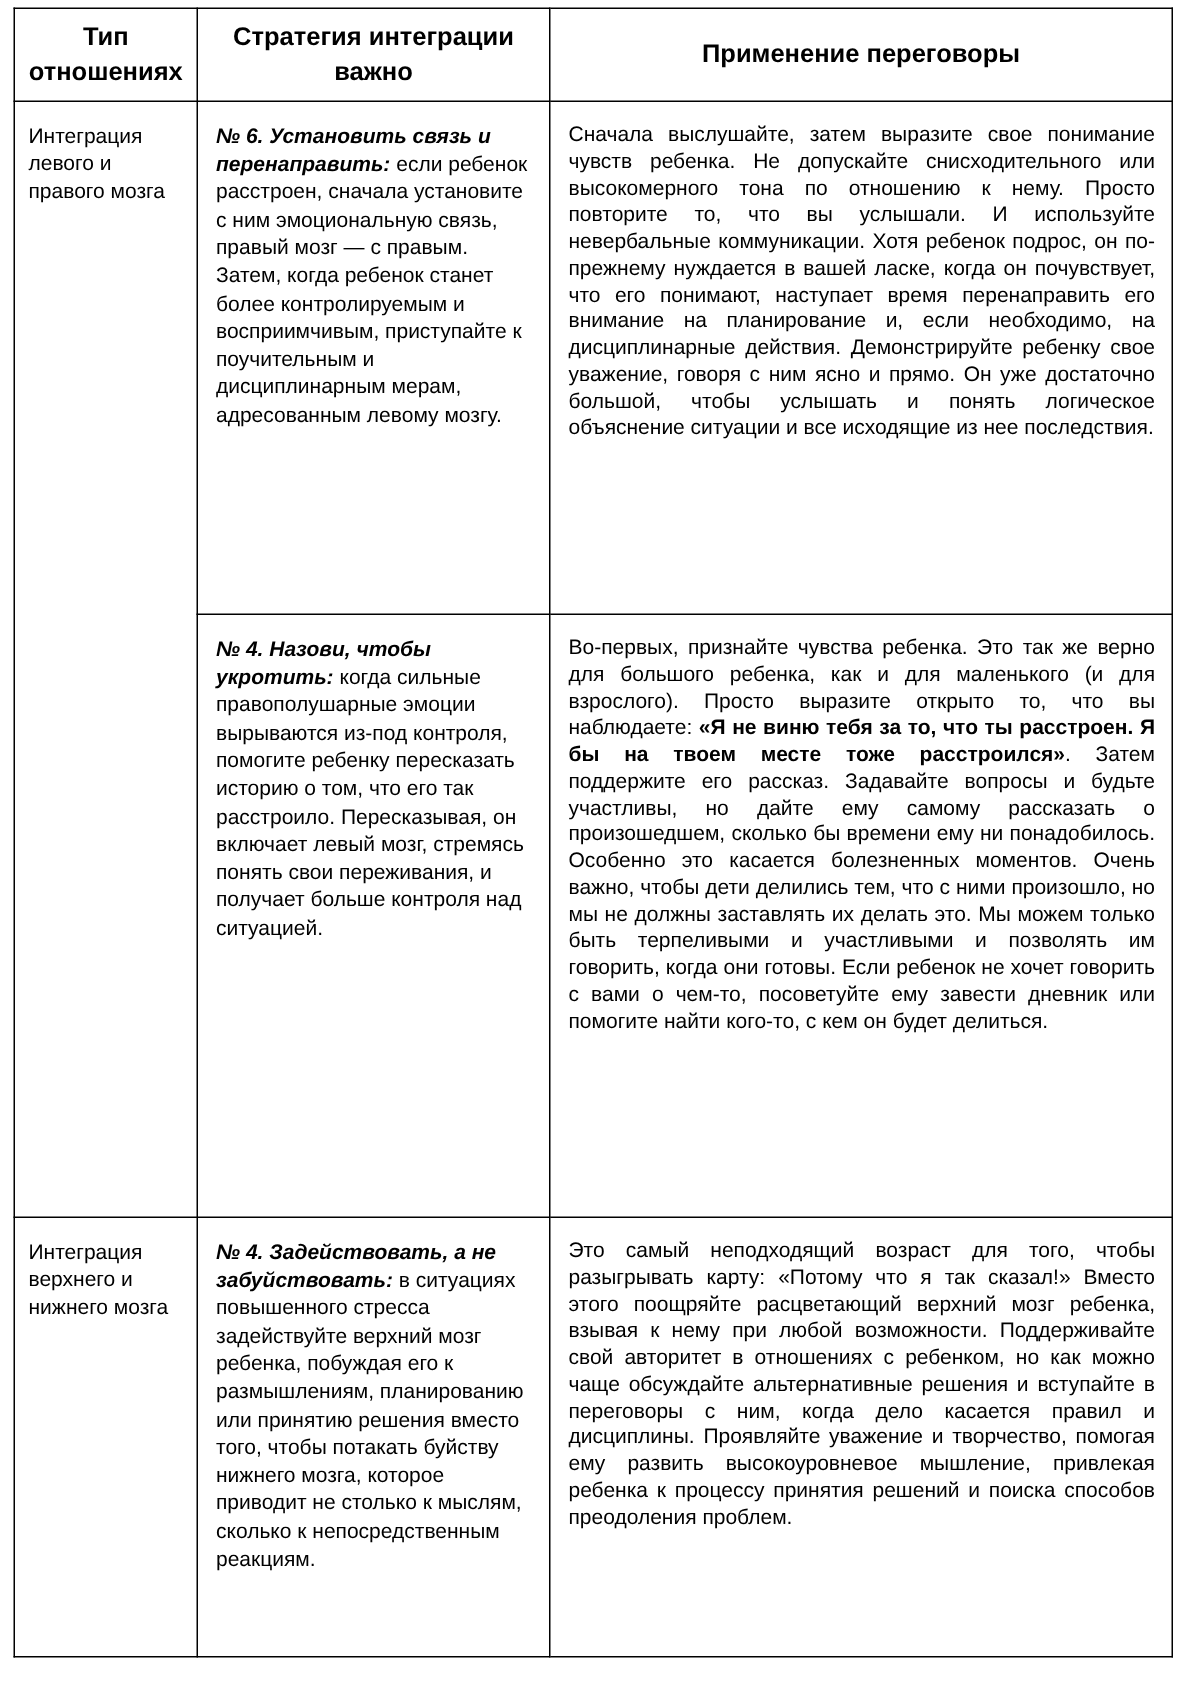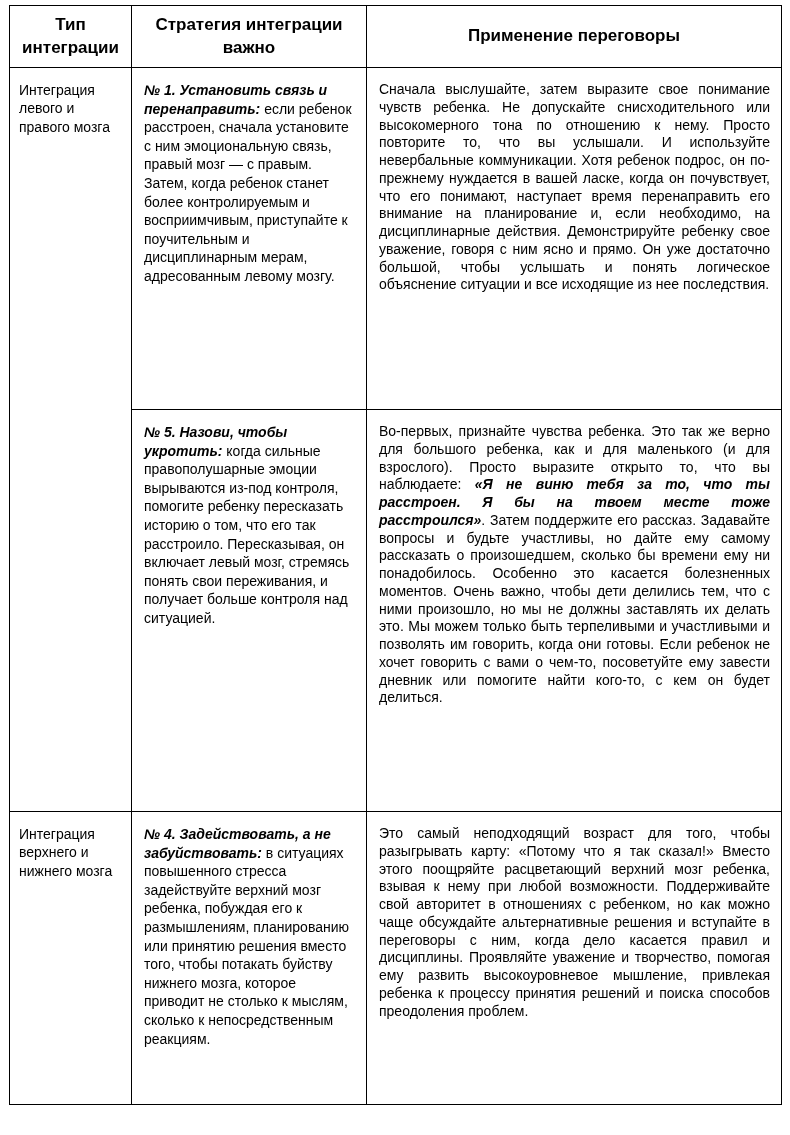--- a/index.html
+++ b/index.html
@@ -52,54 +52,53 @@
   td.application-cell {
     text-align: justify;
     line-height: 1.27;
   }
   .strategy-title {
     font-weight: bold;
     font-style: italic;
   }
   .quote {
     font-weight: bold;
-    font-style: italic;
   }
 </style>
 </head>
 <body>
 
 <div class="page">
   <table class="grid">
     <colgroup>
       <col class="c-type">
       <col class="c-strategy">
       <col class="c-application">
     </colgroup>
     <thead>
       <tr style="height:62px;">
-        <th>Тип интеграции</th>
+        <th>Тип отношениях</th>
         <th>Стратегия интеграции важно</th>
         <th>Применение переговоры</th>
       </tr>
     </thead>
     <tbody>
 
       <tr style="height:342px;">
         <td class="type-cell" rowspan="2">Интеграция левого и правого мозга</td>
         <td class="strategy-cell">
-          <span class="strategy-title">№ 1. Установить связь и перенаправить:</span><span> если ребенок расстроен, сначала установите с ним эмоциональную связь, правый мозг — с правым. Затем, когда ребенок станет более контролируемым и восприимчивым, приступайте к поучительным и дисциплинарным мерам, адресованным левому мозгу.</span>
+          <span class="strategy-title">№ 6. Установить связь и перенаправить:</span><span> если ребенок расстроен, сначала установите с ним эмоциональную связь, правый мозг — с правым. Затем, когда ребенок станет более контролируемым и восприимчивым, приступайте к поучительным и дисциплинарным мерам, адресованным левому мозгу.</span>
         </td>
         <td class="application-cell">
           <span>Сначала выслушайте, затем выразите свое понимание чувств ребенка. Не допускайте снисходительного или высокомерного тона по отношению к нему. Просто повторите то, что вы услышали. И используйте невербальные коммуникации. Хотя ребенок подрос, он по-прежнему нуждается в вашей ласке, когда он почувствует, что его понимают, наступает время перенаправить его внимание на планирование и, если необходимо, на дисциплинарные действия. Демонстрируйте ребенку свое уважение, говоря с ним ясно и прямо. Он уже достаточно большой, чтобы услышать и понять логическое объяснение ситуации и все исходящие из нее последствия.</span>
         </td>
       </tr>
       <tr style="height:402px;">
         <td class="strategy-cell">
-          <span class="strategy-title">№ 5. Назови, чтобы укротить:</span><span> когда сильные правополушарные эмоции вырываются из-под контроля, помогите ребенку пересказать историю о том, что его так расстроило. Пересказывая, он включает левый мозг, стремясь понять свои переживания, и получает больше контроля над ситуацией.</span>
+          <span class="strategy-title">№ 4. Назови, чтобы укротить:</span><span> когда сильные правополушарные эмоции вырываются из-под контроля, помогите ребенку пересказать историю о том, что его так расстроило. Пересказывая, он включает левый мозг, стремясь понять свои переживания, и получает больше контроля над ситуацией.</span>
         </td>
         <td class="application-cell">
           <span>Во-первых, признайте чувства ребенка. Это так же верно для большого ребенка, как и для маленького (и для взрослого). Просто выразите открыто то, что вы наблюдаете: </span><span class="quote">«Я не виню тебя за то, что ты расстроен. Я бы на твоем месте тоже расстроился»</span><span>. Затем поддержите его рассказ. Задавайте вопросы и будьте участливы, но дайте ему самому рассказать о произошедшем, сколько бы времени ему ни понадобилось. Особенно это касается болезненных моментов. Очень важно, чтобы дети делились тем, что с ними произошло, но мы не должны заставлять их делать это. Мы можем только быть терпеливыми и участливыми и позволять им говорить, когда они готовы. Если ребенок не хочет говорить с вами о чем-то, посоветуйте ему завести дневник или помогите найти кого-то, с кем он будет делиться.</span>
         </td>
       </tr>
 
       <tr style="height:293px;">
         <td class="type-cell">Интеграция верхнего и нижнего мозга</td>
         <td class="strategy-cell">
           <span class="strategy-title">№ 4. Задействовать, а не забуйствовать:</span><span> в ситуациях повышенного стресса задействуйте верхний мозг ребенка, побуждая его к размышлениям, планированию или принятию решения вместо того, чтобы потакать буйству нижнего мозга, которое приводит не столько к мыслям, сколько к непосредственным реакциям.</span>

